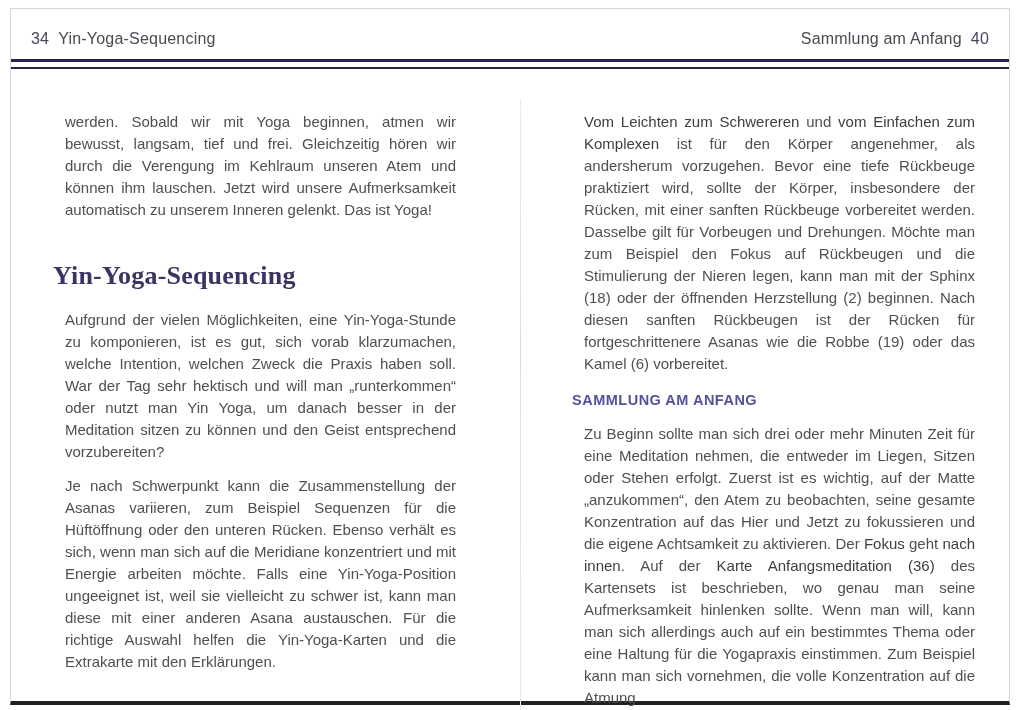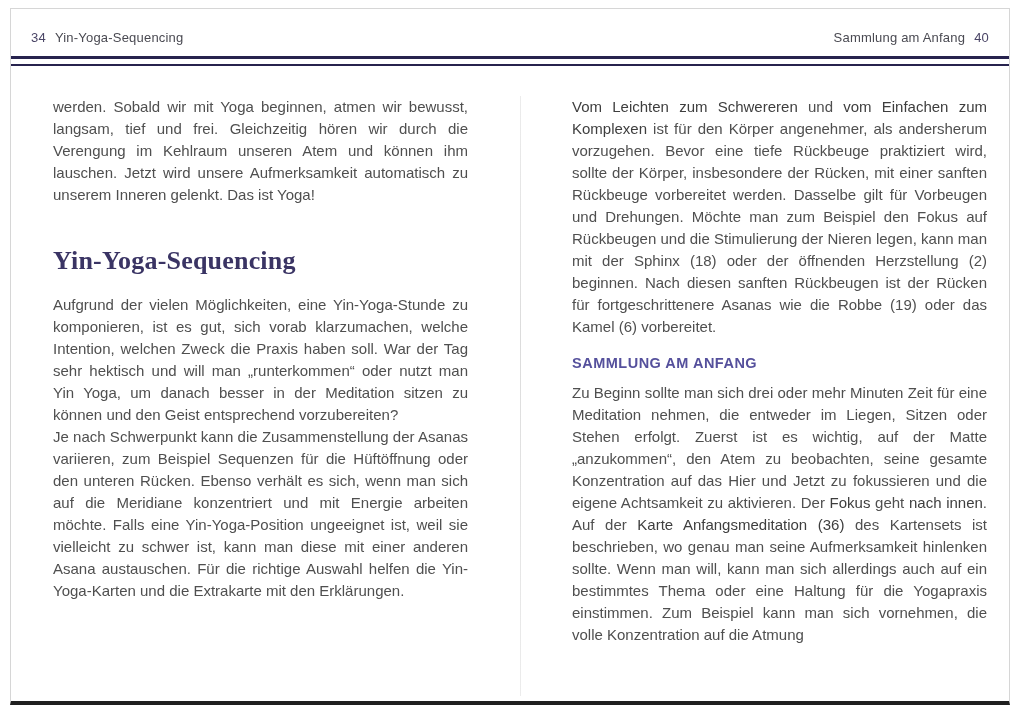--- a/index.html
+++ b/index.html
@@ -15,21 +15,21 @@
     left: 10px; right: 10px; top: 8px; bottom: 5px;
     background: #ffffff;
     border: 1px solid #d6d6d6;
     border-bottom: 4px solid #202020;
   }
   .page-header {
     display: flex;
     justify-content: space-between;
     align-items: baseline;
     padding: 21px 20px 0 20px;
-    font-size: 13px;
+    font-size: 16px;
     color: #45454f;
     letter-spacing: 0.2px;
   }
   .head-group { display: flex; gap: 9px; align-items: baseline; }
   .page-num { color: #4a4566; font-weight: 400; }
   .head-title { color: #4a4a52; }
   .rule-double {
     margin-top: 11px;
     height: 10px;
     border-top: 3px solid #27234e;
@@ -48,21 +48,21 @@
     hyphens: auto;
     -webkit-hyphens: auto;
   }
   .col.left { margin-right: 52px; }
   .spine {
     width: 1px;
     background: linear-gradient(to bottom, #ececec, #dcdcdc 40%, #ececec);
     margin-right: 51px;
     min-height: 600px;
   }
-  .col p { margin: 0; }
+  .col p { margin: 12px; }
   h1.section-heading {
     font-family: "Liberation Serif", "DejaVu Serif", serif;
     font-size: 26px;
     font-weight: 700;
     color: #3a3464;
     letter-spacing: 0.2px;
     margin: 40px 0 18px 0;
     text-align: left;
     line-height: 1.15;
   }

